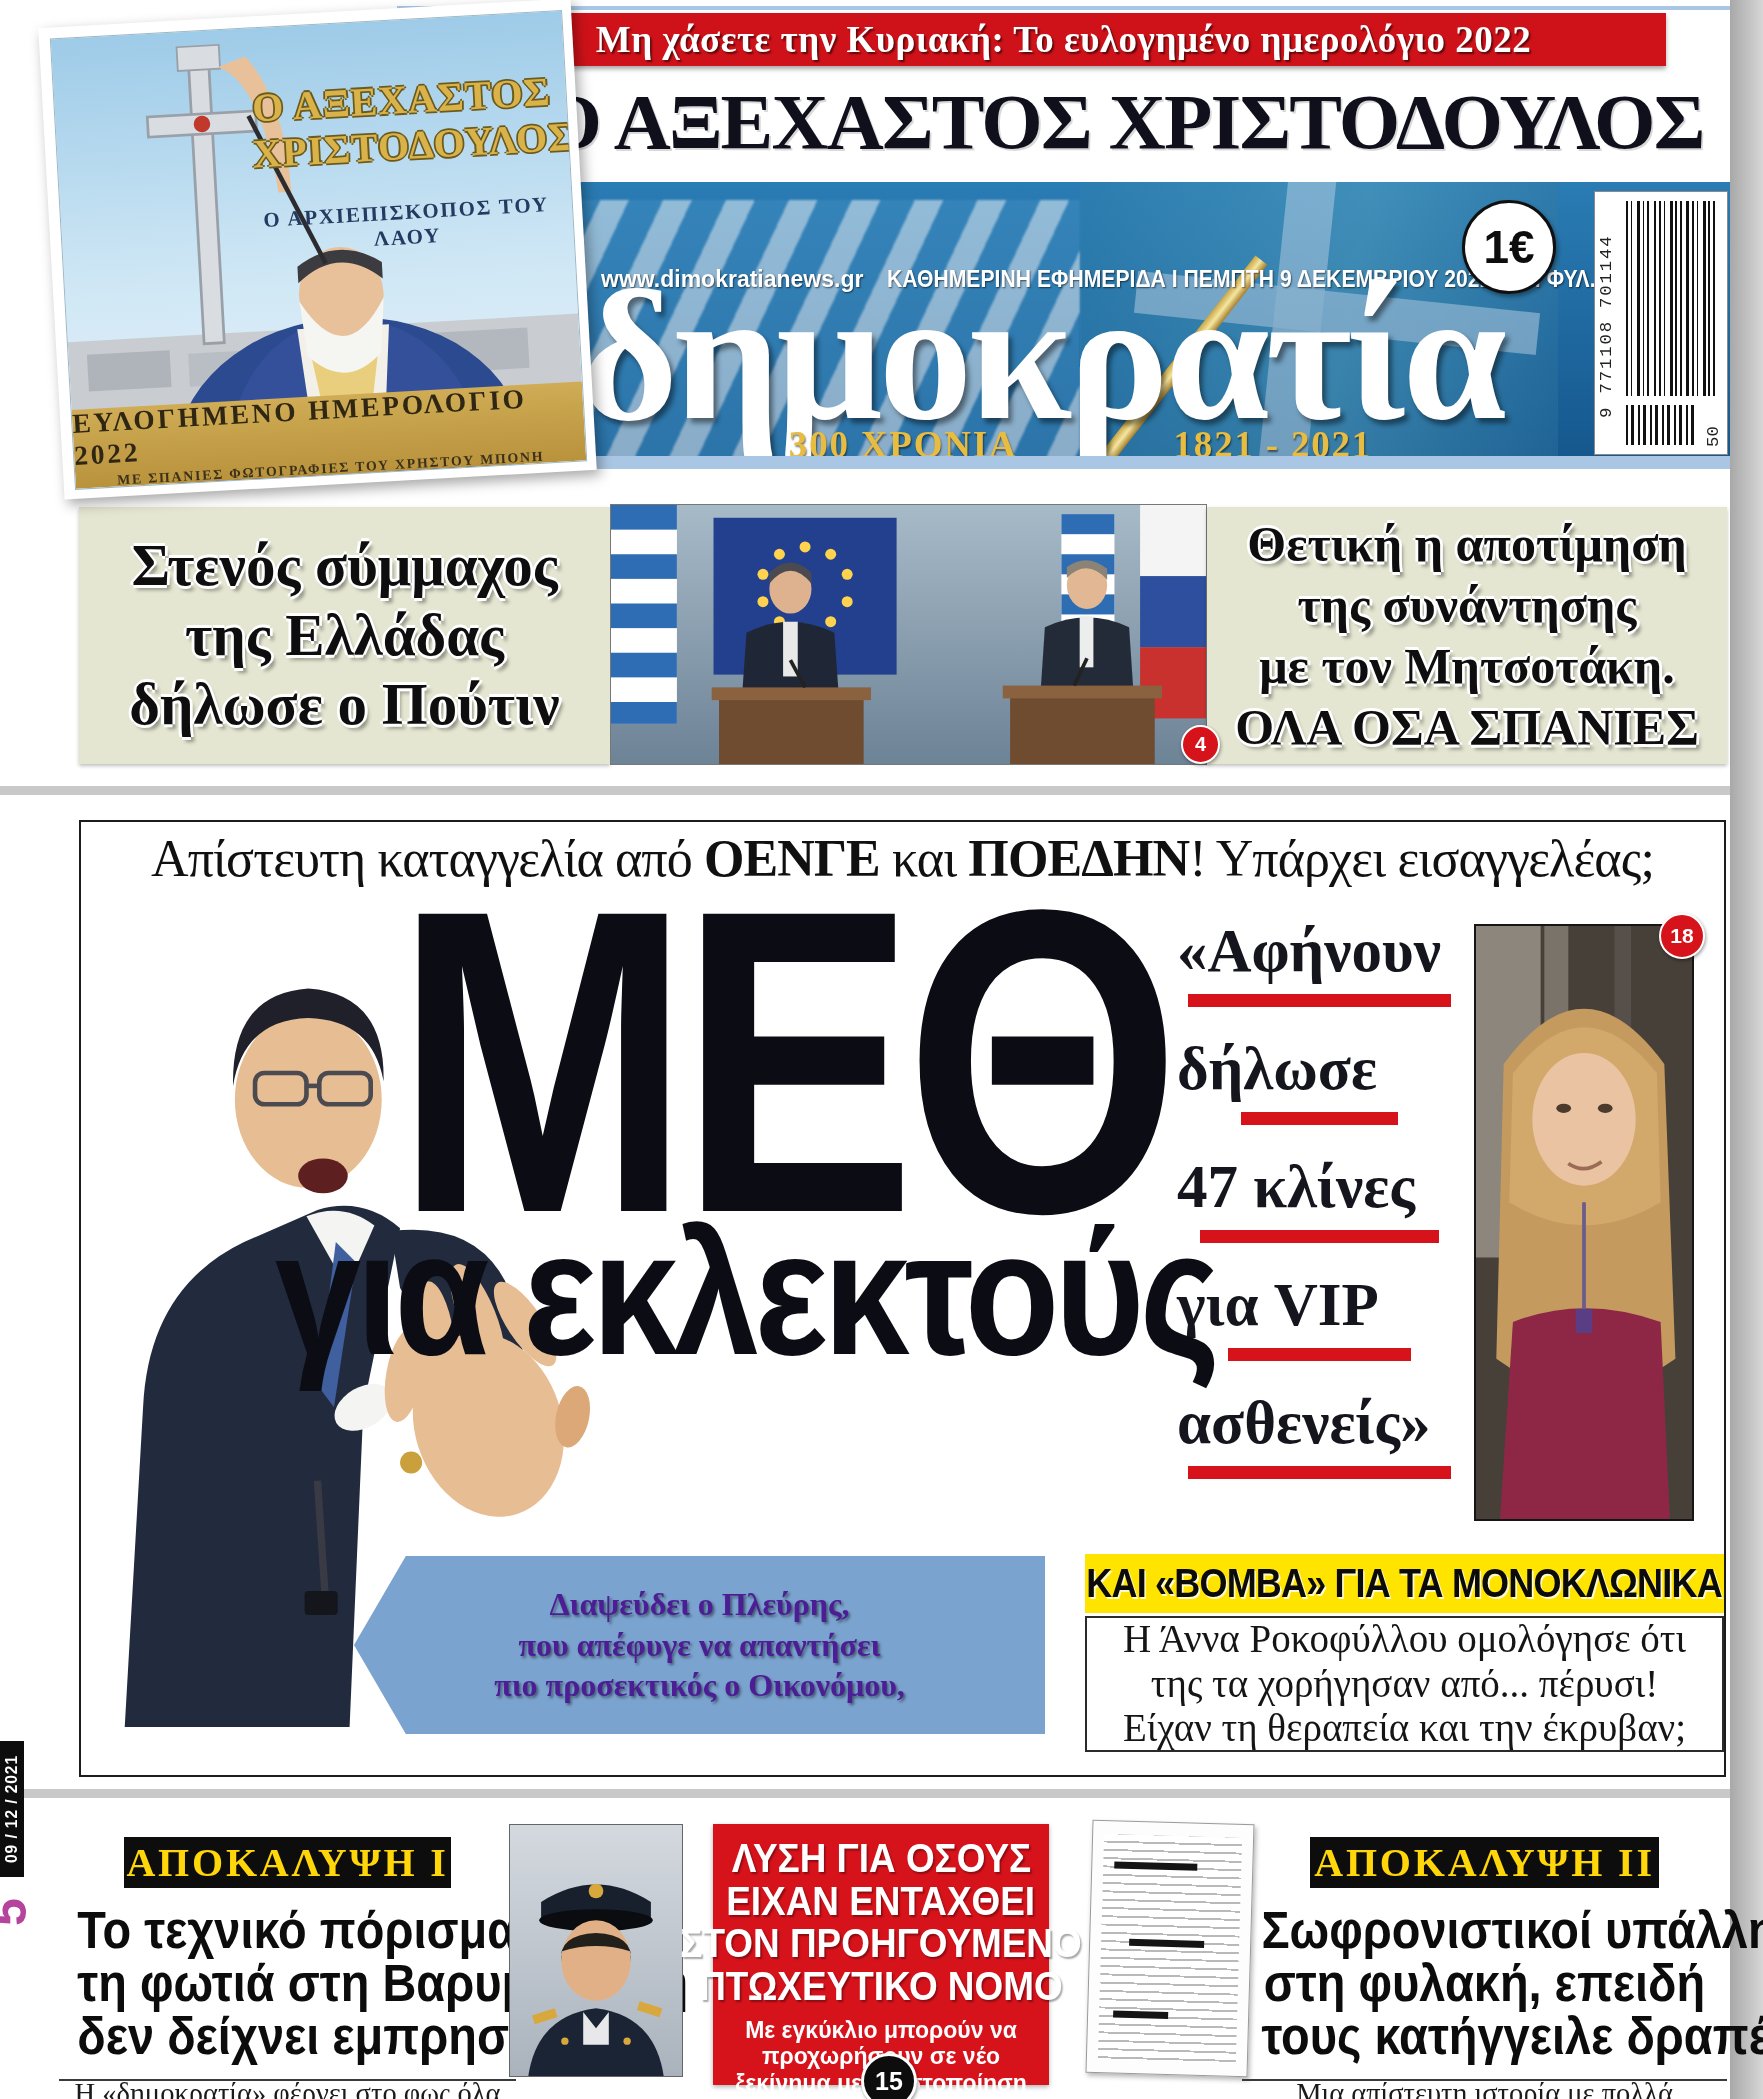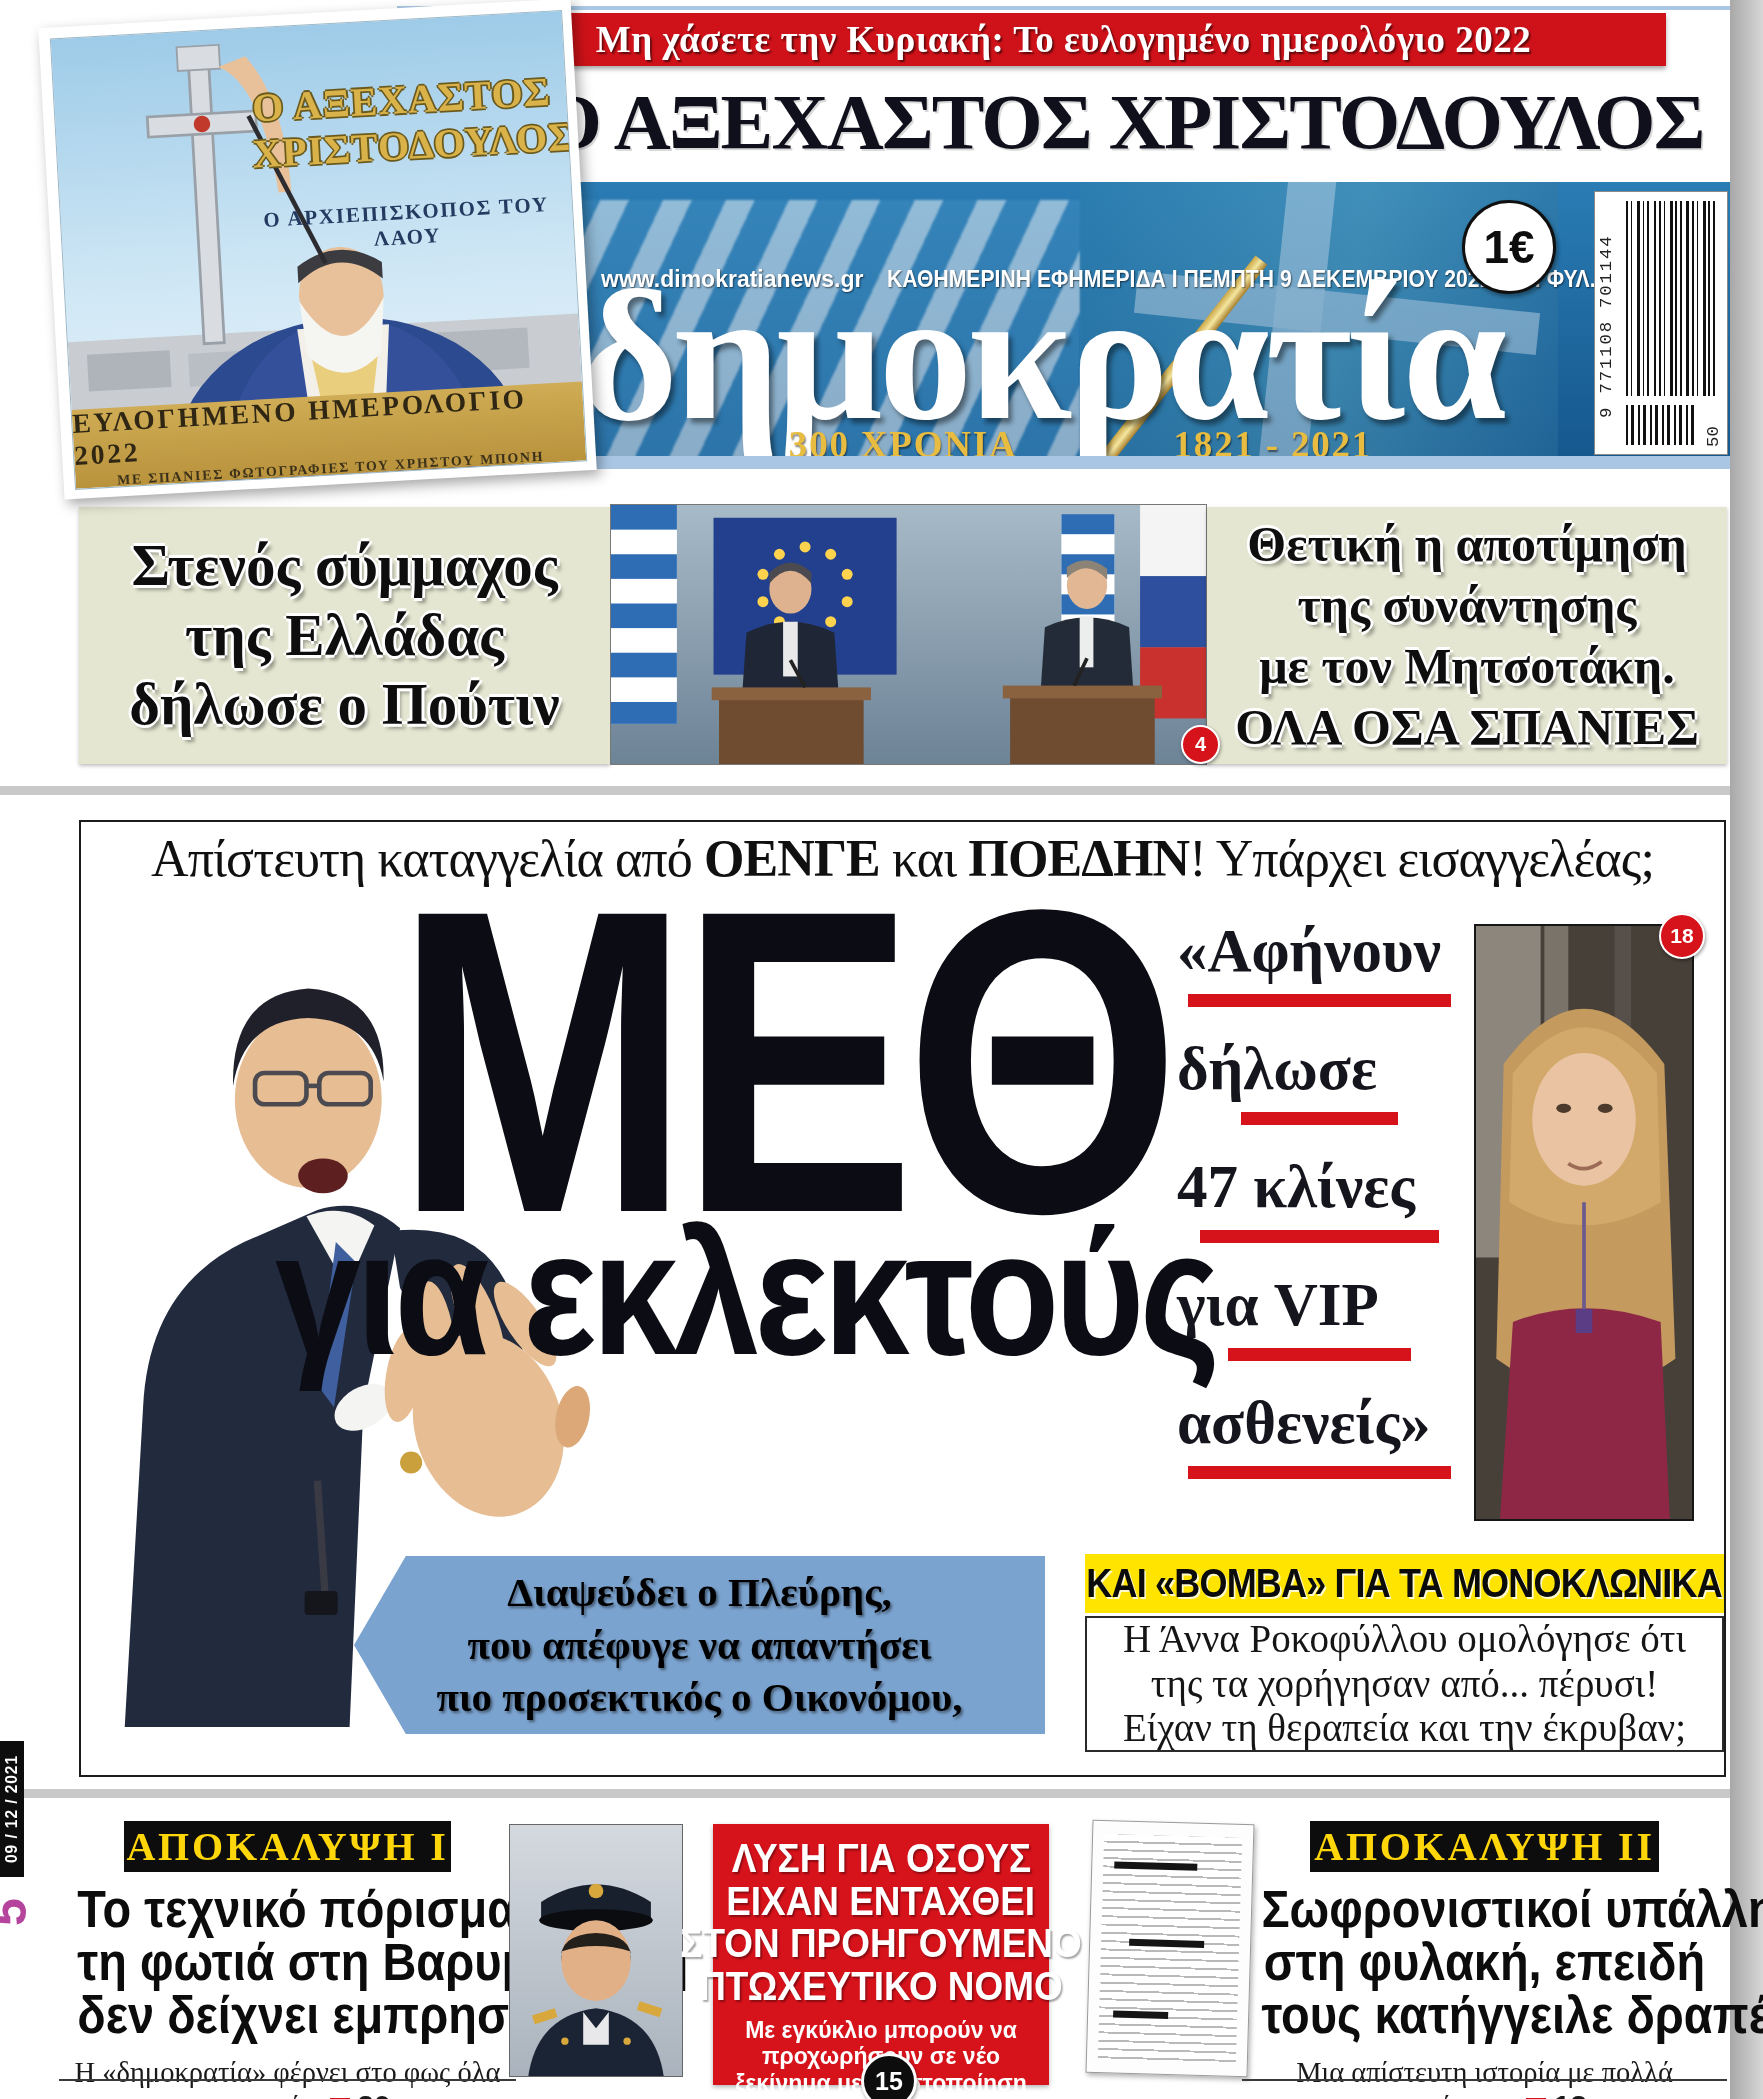--- a/index.html
+++ b/index.html
@@ -91,31 +91,31 @@
   .quote-col .quote-line:nth-of-type(1)::after{width:92%}
   .quote-col .quote-line:nth-of-type(2)::after{width:55%}
   .quote-col .quote-line:nth-of-type(3)::after{width:84%}
   .quote-col .quote-line:nth-of-type(4)::after{width:64%}
   .quote-col .quote-line:nth-of-type(5)::after{width:92%}
   .woman-photo{left:1474px;top:924px;width:220px;height:597px;border:2.8px solid #161616;box-sizing:border-box;z-index:2}
   .badge18{right:-13px;top:-13px;width:42px;height:42px;font-size:21px;position:absolute}
   .bubble{left:354px;top:1556px;width:691px;height:178px;background:#7ba3cf;
           clip-path:polygon(0 50%,7.5% 0,100% 0,100% 100%,7.5% 100%);display:flex;flex-direction:column;
           align-items:center;justify-content:center;z-index:4}
-  .bubble .l{color:#000000;font-weight:700;font-size:41px;line-height:1.28;text-shadow:1.8px 1.8px 2.8px rgba(0,0,0,.45);white-space:nowrap}
+  .bubble .l{color:#4c1d95;font-weight:700;font-size:32px;line-height:1.28;text-shadow:1.8px 1.8px 2.8px rgba(0,0,0,.45);white-space:nowrap}
   .yellow-bar{left:1085px;top:1554px;width:639px;height:59px;background:#ffe400;display:flex;align-items:center;justify-content:center;z-index:2}
   .yellow-bar span{font-family:"Liberation Sans","DejaVu Sans",sans-serif;font-weight:700;font-size:40px;color:#0b0b0b;
                    letter-spacing:-0.9px;transform:scaleX(.9);white-space:nowrap;text-shadow:1.8px 1.8px 0 rgba(255,255,255,.8)}
   .mono-box{left:1085px;top:1616px;width:639px;height:136px;border:2.8px solid #2a2a2a;box-sizing:border-box;
             display:flex;flex-direction:column;align-items:center;justify-content:center;z-index:2;background:#fff}
   .mono-box .l{font-size:39px;color:#151515;line-height:1.14;white-space:nowrap}
   .plevris{left:88px;top:893px;width:503px;height:834px;z-index:1}
 
   
-  .tag-bar{margin:0 auto;background:#0d0d0d;display:flex;align-items:center;justify-content:center;height:51px}
+  .tag-bar{margin:16px auto;background:#0d0d0d;display:flex;align-items:center;justify-content:center;height:51px}
   .tag-bar span{color:#ffd60a;font-weight:700;font-size:40px;letter-spacing:2.8px}
   .b-section{text-align:center}
   .b-head{margin-top:11px;font-family:"Liberation Sans","DejaVu Sans",sans-serif;font-weight:700;color:#0c0c0c}
   .b-head .l{font-size:51px;line-height:1.04;transform:scaleX(.92);transform-origin:center;white-space:nowrap}
   .b-foot{margin-top:14.7px;font-size:28.5px;color:#1a1a1a}
   .psq{display:inline-block;width:20px;height:20px;background:#d6121a;margin:0 7.3px 0 9.2px;vertical-align:-1.8px}
   .pnum{font-family:"Liberation Sans","DejaVu Sans",sans-serif;font-weight:700;font-size:30px}
   .sec1{left:59px;top:1821px;width:457px}
   .sec1 .tag-bar{width:327px}
   .sec2{left:1242px;top:1821px;width:485px}

